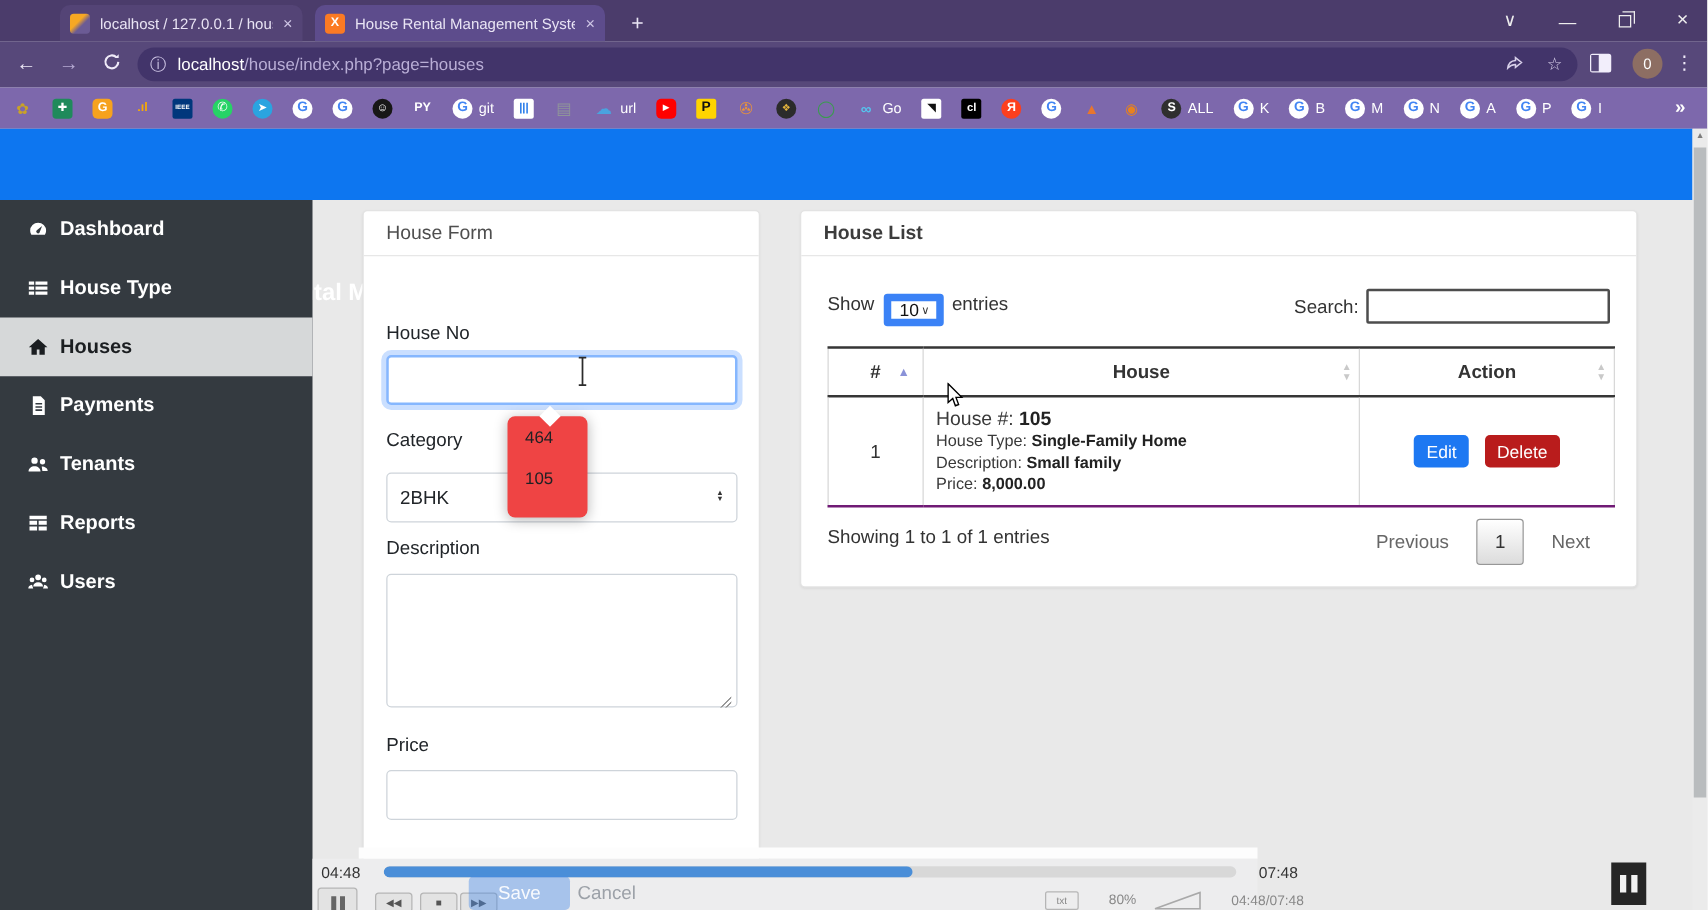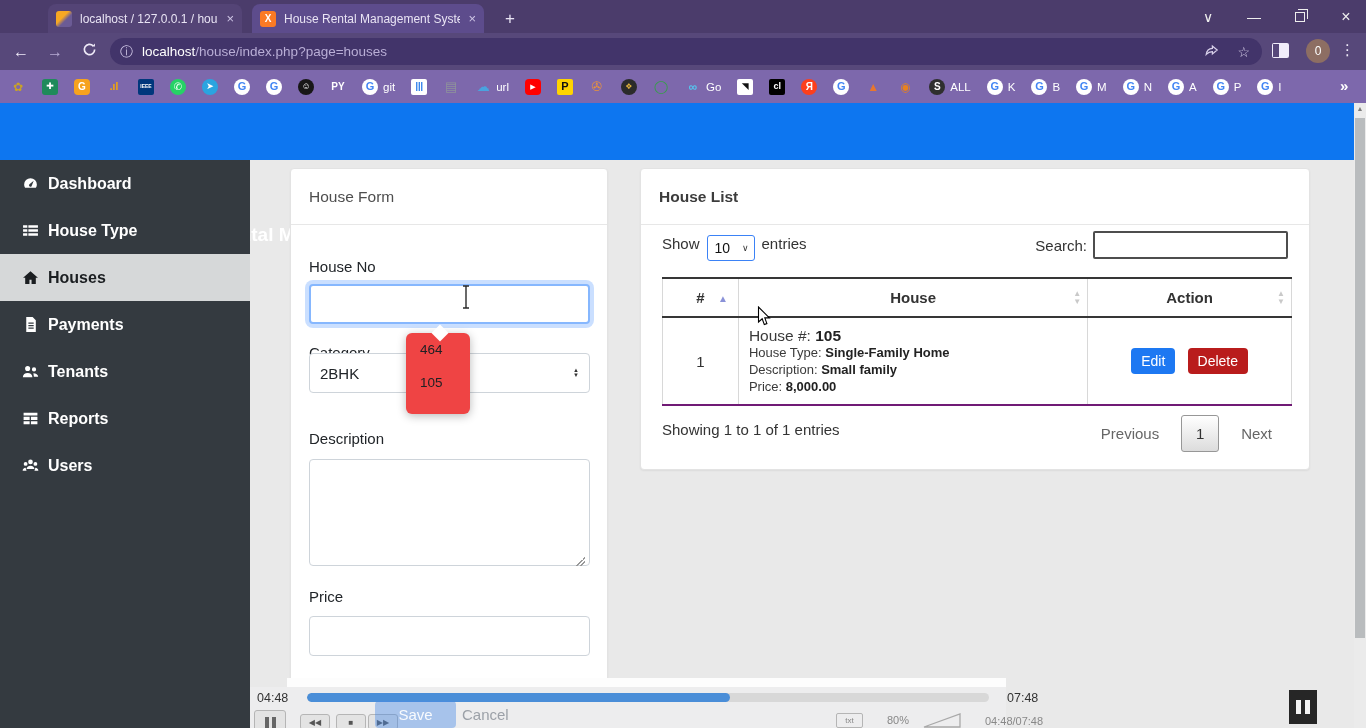--- a/index.html
+++ b/index.html
@@ -53,42 +53,42 @@
 
   
   .sidebar { position:absolute; left:0; top:160px; width:250px; height:568px; background:#343a40; }
   .side-item { height:47px; display:flex; align-items:center; padding-left:22px; color:#fff; font-size:16px; font-weight:bold; cursor:default; }
   .side-item svg { width:17px; height:17px; margin-right:9px; fill:#fff; }
   .side-item.active { background:#d6d8d9; color:#1b1e21; }
   .side-item.active svg { fill:#1b1e21; }
 
   
   .card { position:absolute; background:#fff; border:1px solid #e3e3e3; border-radius:4px; box-shadow:0 1px 2px rgba(0,0,0,.06); }
-  .card-header { height:56px; border-bottom:1px solid #e7e7e7; display:flex; align-items:center; padding-left:18px; font-size:15.5px; color:#4e4e4e; }
+  .card-header { height:36px; border-bottom:1px solid #e7e7e7; display:flex; align-items:center; padding-left:18px; font-size:15.5px; color:#4e4e4e; }
   .card-list .card-header { color:#3c3c3c; font-weight:bold; }
   .card-form { left:290px; top:168px; width:318px; height:560px; }
   .card-list { left:640px; top:168px; width:670px; height:302px; }
 
   .flabel { position:absolute; left:18px; font-size:15px; color:#212529; }
   .finput { position:absolute; left:18px; width:281px; height:40px; border:1px solid #ced4da; border-radius:4px; background:#fff; font-size:15px; padding:0 10px; }
   .finput.focused { border:2px solid #86b7fe; box-shadow:0 0 0 4px rgba(13,110,253,.22); }
   .fselect { display:flex; align-items:center; justify-content:space-between; color:#212529; }
   .updown { display:flex; flex-direction:column; font-size:6px; color:#333; line-height:5px; }
   .ftextarea { height:107px; resize:none; }
   .resize-grip { position:absolute; right:3px; bottom:3px; width:9px; height:9px;
     background:linear-gradient(135deg,transparent 50%,#999 50%,#999 57%,transparent 57%,transparent 72%,#999 72%,#999 79%,transparent 79%); }
 
   .ac-pop { position:absolute; left:115px; top:164px; width:64px; height:81px; background:#ef4444; border-radius:6px; box-shadow:0 2px 10px rgba(0,0,0,.28); z-index:5; }
   .ac-pop:before { content:""; position:absolute; left:28px; top:-6px; width:12px; height:12px; background:#fff; transform:rotate(45deg); }
   .ac-item { padding:9px 0 9px 14px; font-size:13.5px; color:#202124; }
 
   
   .lc-controls { position:absolute; left:21px; right:21px; top:62px; height:30px; font-size:15px; color:#333; }
   .show-wrap { position:absolute; left:0; top:4px; display:flex; align-items:flex-start; gap:7px; }
-  .len-select { width:48px; height:26px; border:1px solid #3b82f6; border-radius:3px; background:#fff; display:flex; align-items:center; justify-content:space-between; padding:0 5px 0 7px; font-size:14px; color:#111; }
+  .len-select { width:48px; height:26px; border:6px solid #3b82f6; border-radius:3px; background:#fff; display:flex; align-items:center; justify-content:space-between; padding:0 5px 0 7px; font-size:14px; color:#111; }
   .len-caret { font-size:9px; color:#333; }
   .search-wrap { position:absolute; right:0; top:0; display:flex; align-items:center; gap:6px; }
   .search-input { width:195px; height:28px; border:2px solid #4d4d4d; border-radius:2px; background:#fff; }
 
   table.dt { position:absolute; left:21px; top:108px; width:630px; border-collapse:collapse; font-size:15px; color:#333; }
   table.dt th { border-top:2px solid #363636; border-bottom:2px solid #363636; padding:10px 8px; font-weight:bold; position:relative; }
   table.dt th,table.dt td { border-left:1px solid #d8d8d8; border-right:1px solid #d8d8d8; }
   table.dt td { border-bottom:2px solid #701a75; padding:9px 10px; vertical-align:middle; }
   .col-num { width:76px; text-align:center; }
   .col-house { width:350px; text-align:center; }
@@ -424,21 +424,21 @@
 
   <div class="card card-form">
     <div class="card-header">House Form</div>
     <div class="flabel" style="top:89px">House No</div>
     <input class="finput focused" style="top: 115px;" value="">
     <div class="ac-pop">
       <div class="ac-item">464</div>
       <div class="ac-item">105</div>
     </div>
     <div class="flabel" style="top:175px">Category</div>
-    <div class="finput fselect" style="top:184px">
+    <div class="finput fselect" style="top:209px">
       <span>2BHK</span>
       <span class="updown">
           <span>▲</span>
           <span>▼</span>
         </span>
     </div>
     <div class="flabel" style="top:261px">Description</div>
     <textarea class="finput ftextarea" style="top: 290px;"></textarea>
     <div class="resize-grip" style="right:22px;top:388px;position:absolute"></div>
     <div class="flabel" style="top:419px">Price</div>

